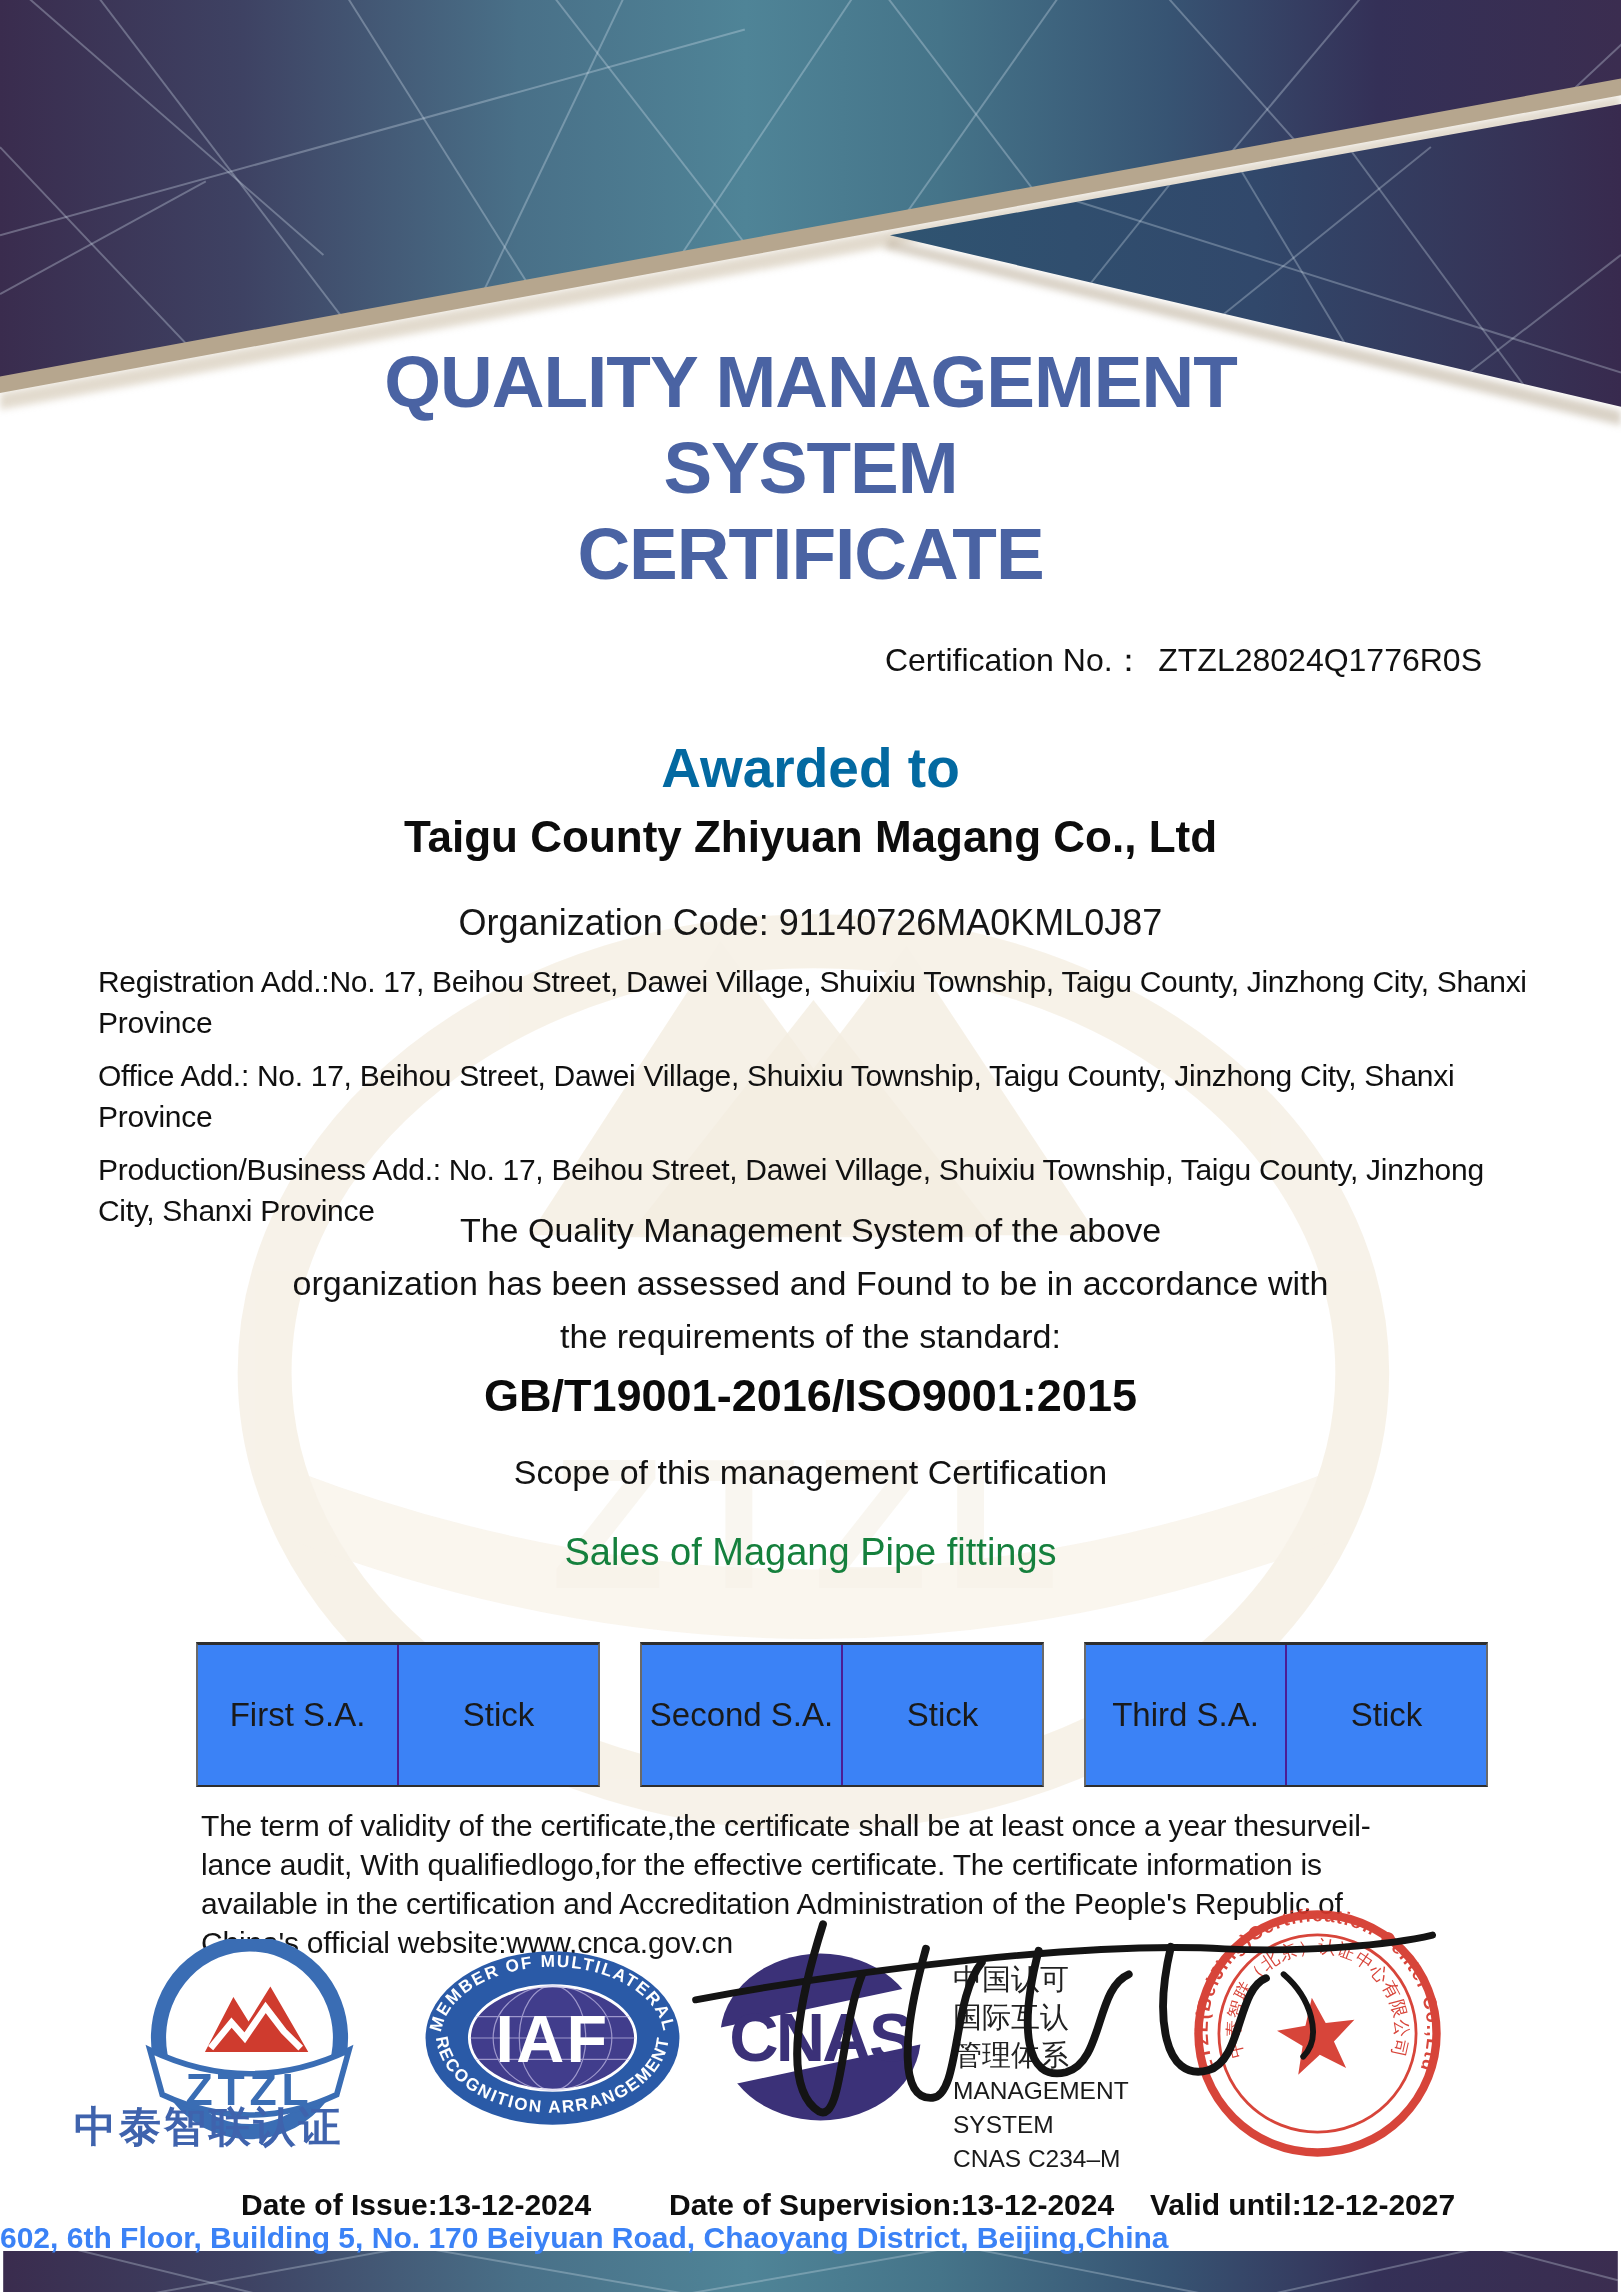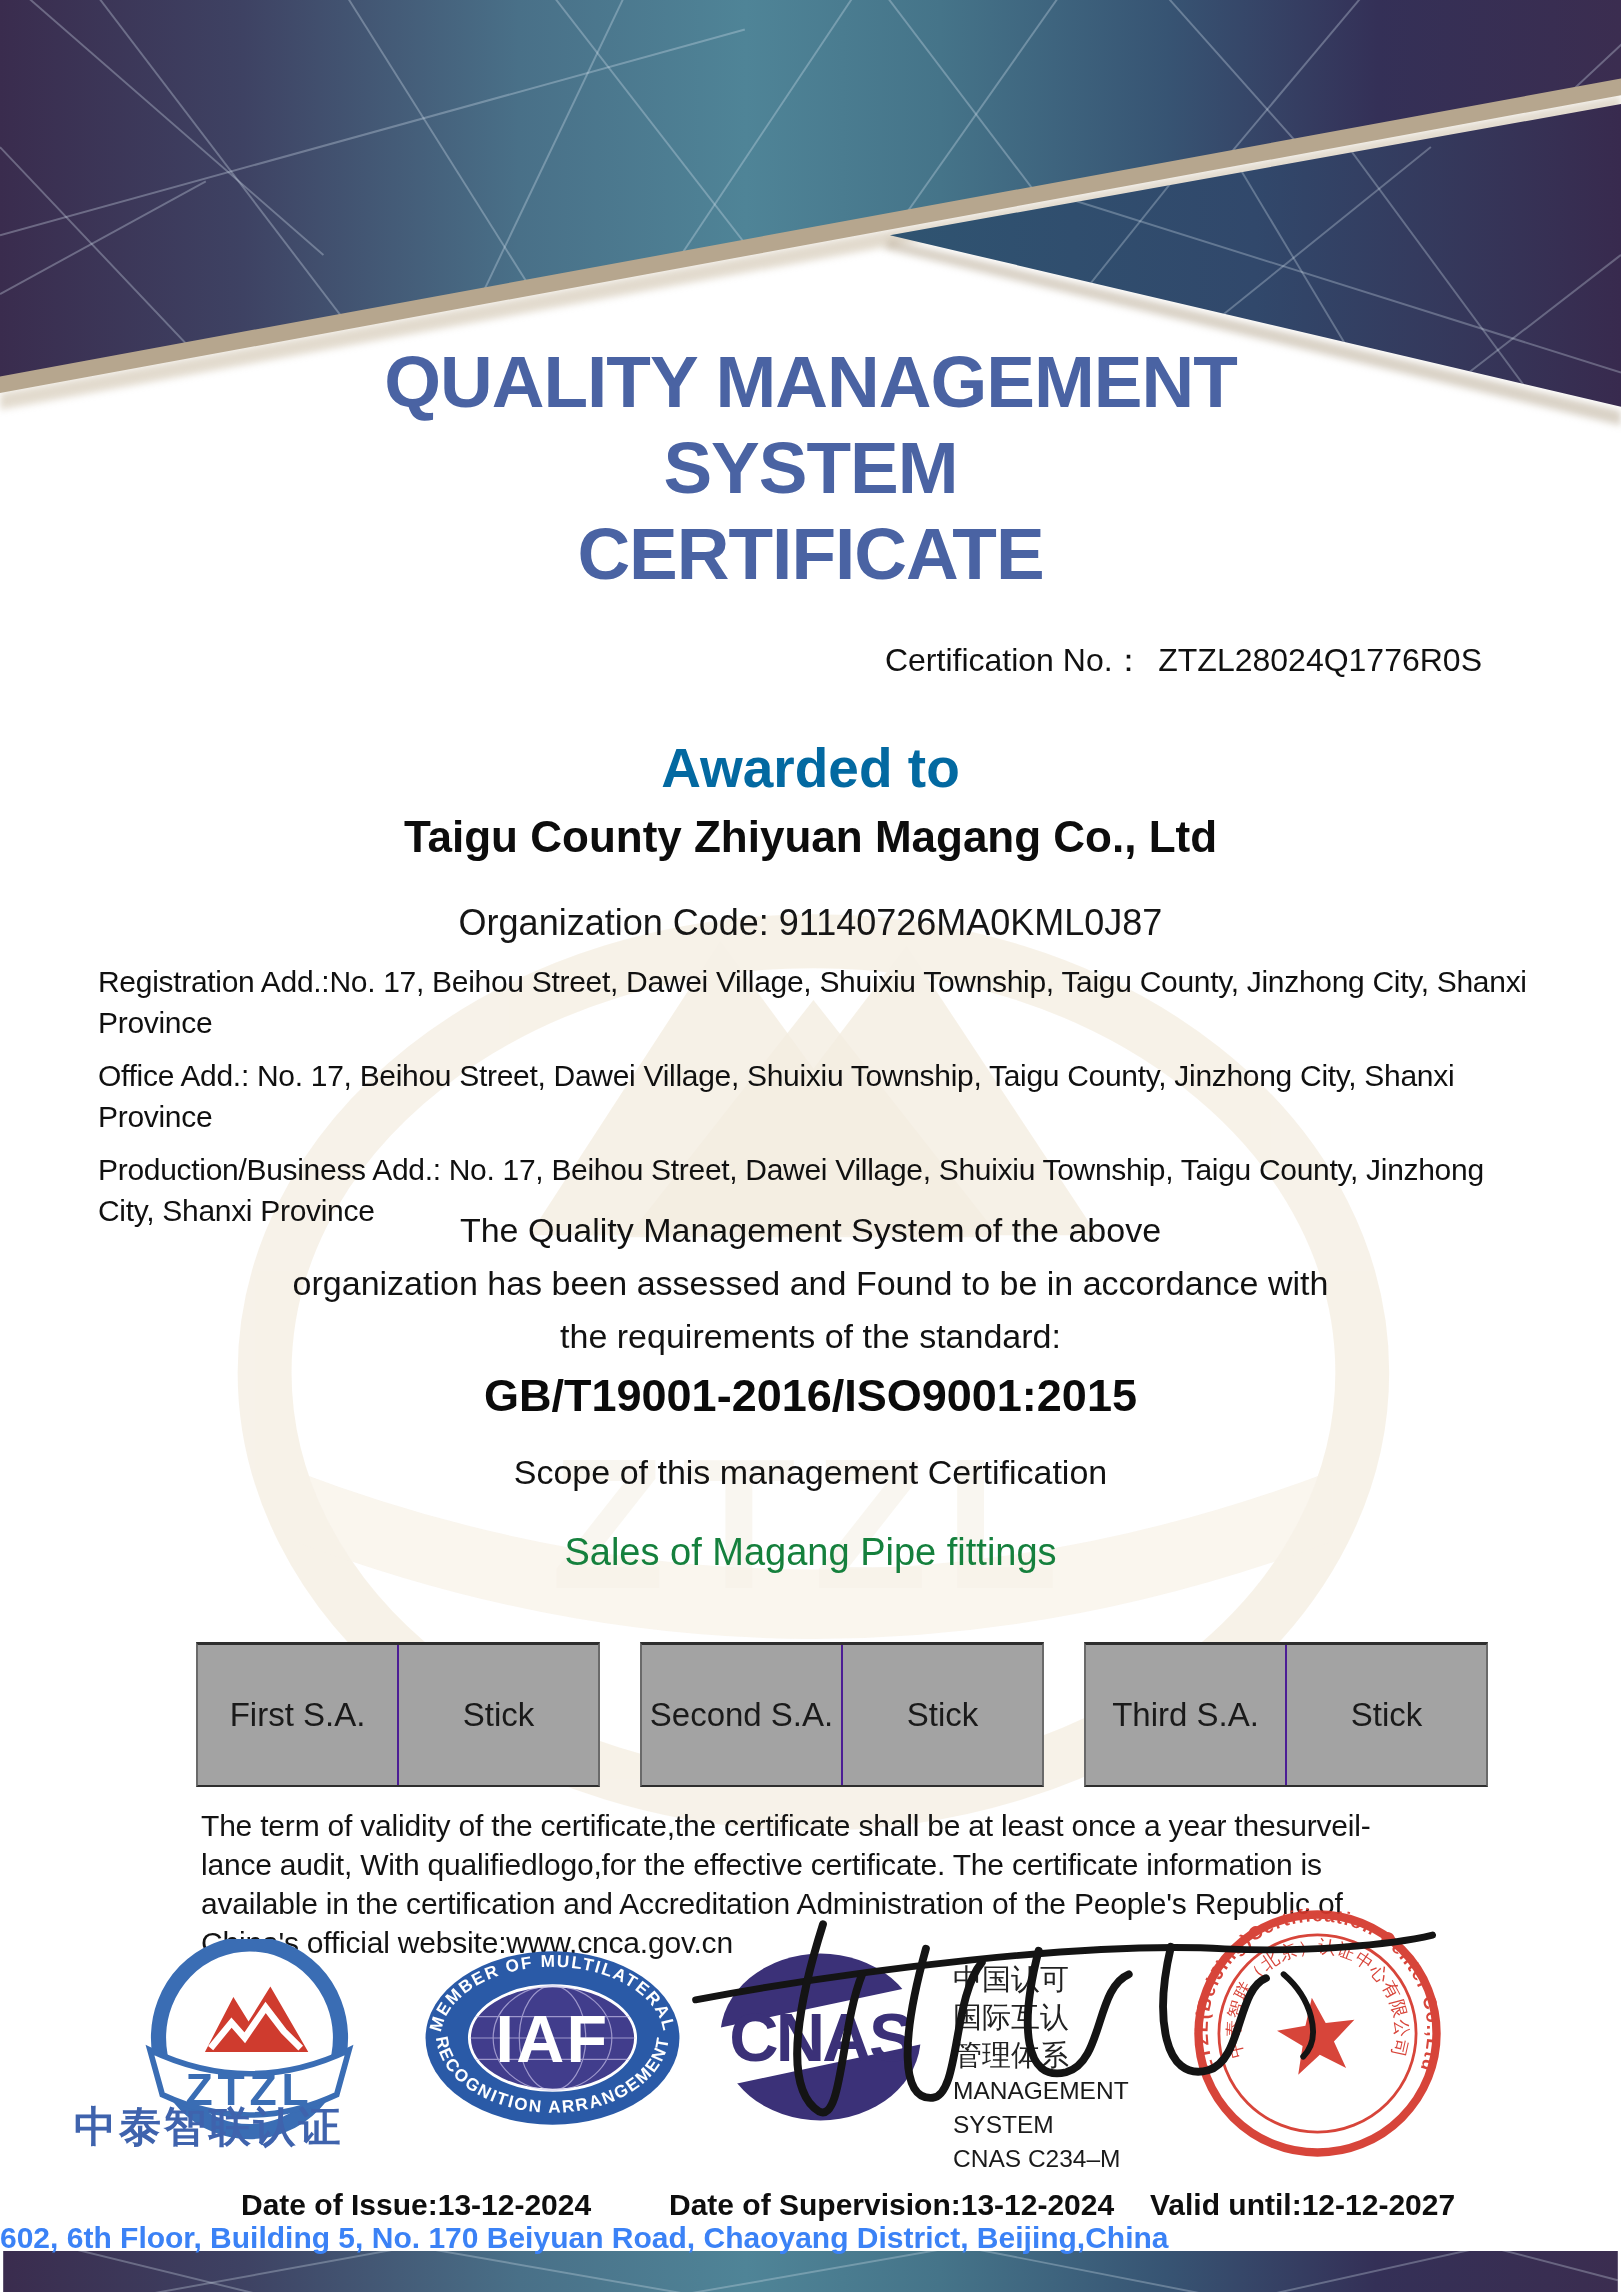--- a/index.html
+++ b/index.html
@@ -17,21 +17,21 @@
   .company{top:812px;left:0;width:100%;text-align:center;font-size:44px;font-weight:700;color:#0d0d0d;}
   .orgcode{top:902px;left:0;width:100%;text-align:center;font-size:36px;font-weight:400;color:#161616;}
   .addresses{top:949px;left:86px;width:1458px;font-size:30px;line-height:41px;font-weight:500;letter-spacing:-0.3px;color:#101010;}
   .addresses p{margin:12px;}
   .statement{top:1204px;left:0;width:100%;text-align:center;font-size:34px;line-height:53px;font-weight:400;color:#121212;}
   .standard{top:1370px;left:0;width:100%;text-align:center;font-size:45px;font-weight:700;color:#0b0b0b;}
   .scope-label{top:1453px;left:0;width:100%;text-align:center;font-size:34px;font-weight:400;color:#121212;}
   .scope-value{top:1531px;left:0;width:100%;text-align:center;font-size:38px;font-weight:400;color:#15803d;}
 
   .audit{top:1642px;left:196px;width:1292px;height:145px;display:flex;gap:40px;}
-  .audit-group{flex:1;display:flex;background:#a3a3a3;border-left:2px solid #6a6a6a;border-right:2px solid #6a6a6a;
+  .audit-group{flex:1;display:flex;background:#3b82f6;border-left:2px solid #6a6a6a;border-right:2px solid #6a6a6a;
                border-top:3.9px solid #2e2e2e;border-bottom:2.9px solid #2e2e2e;}
   .audit-cell{flex:1;display:flex;align-items:center;justify-content:center;font-size:33px;color:#1a1a1a;}
   .audit-cell + .audit-cell{border-left:2px solid #4c1d95;}
 
   .terms{top:1806px;left:201px;width:1227px;font-size:30px;line-height:39px;font-weight:400;color:#131313;letter-spacing:-0.2px;}
 
   .ztzl-caption{top:2099px;left:74px;width:353px;font-size:42px;font-weight:700;color:#3f63ad;letter-spacing:2.9px;}
   .cnas-caption{top:1960px;left:953px;width:255px;color:#222;}
   .cnas-caption .cjk{font-size:29px;line-height:38px;font-weight:500;}
   .cnas-caption .en{font-size:24.5px;line-height:34px;font-weight:400;color:#1a1a1a;}

